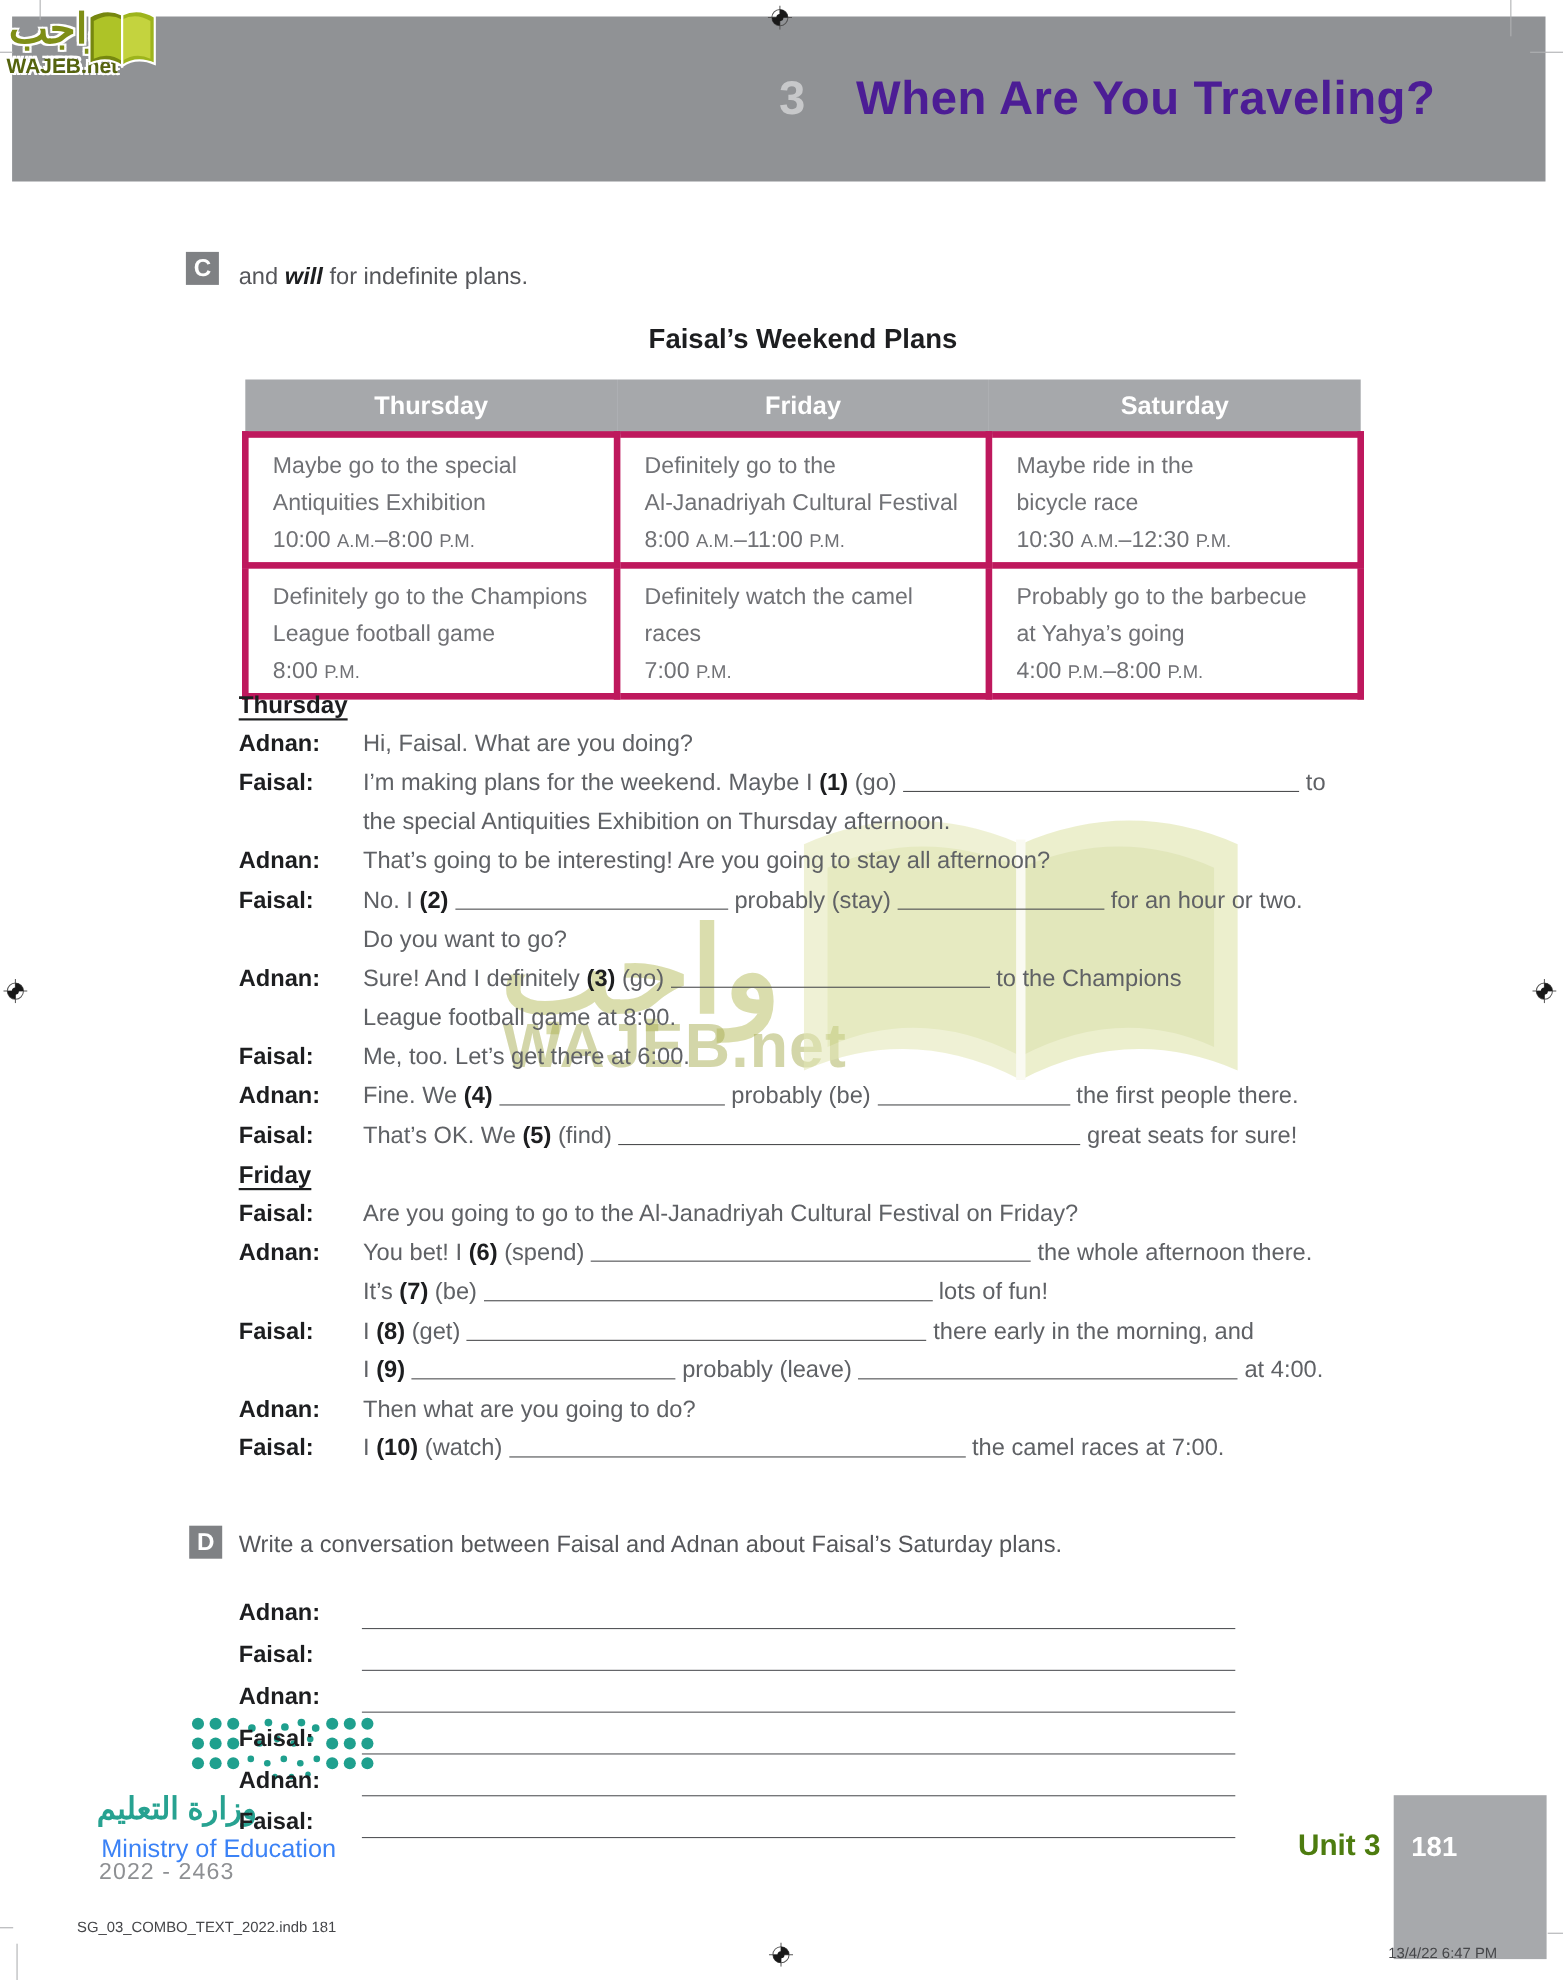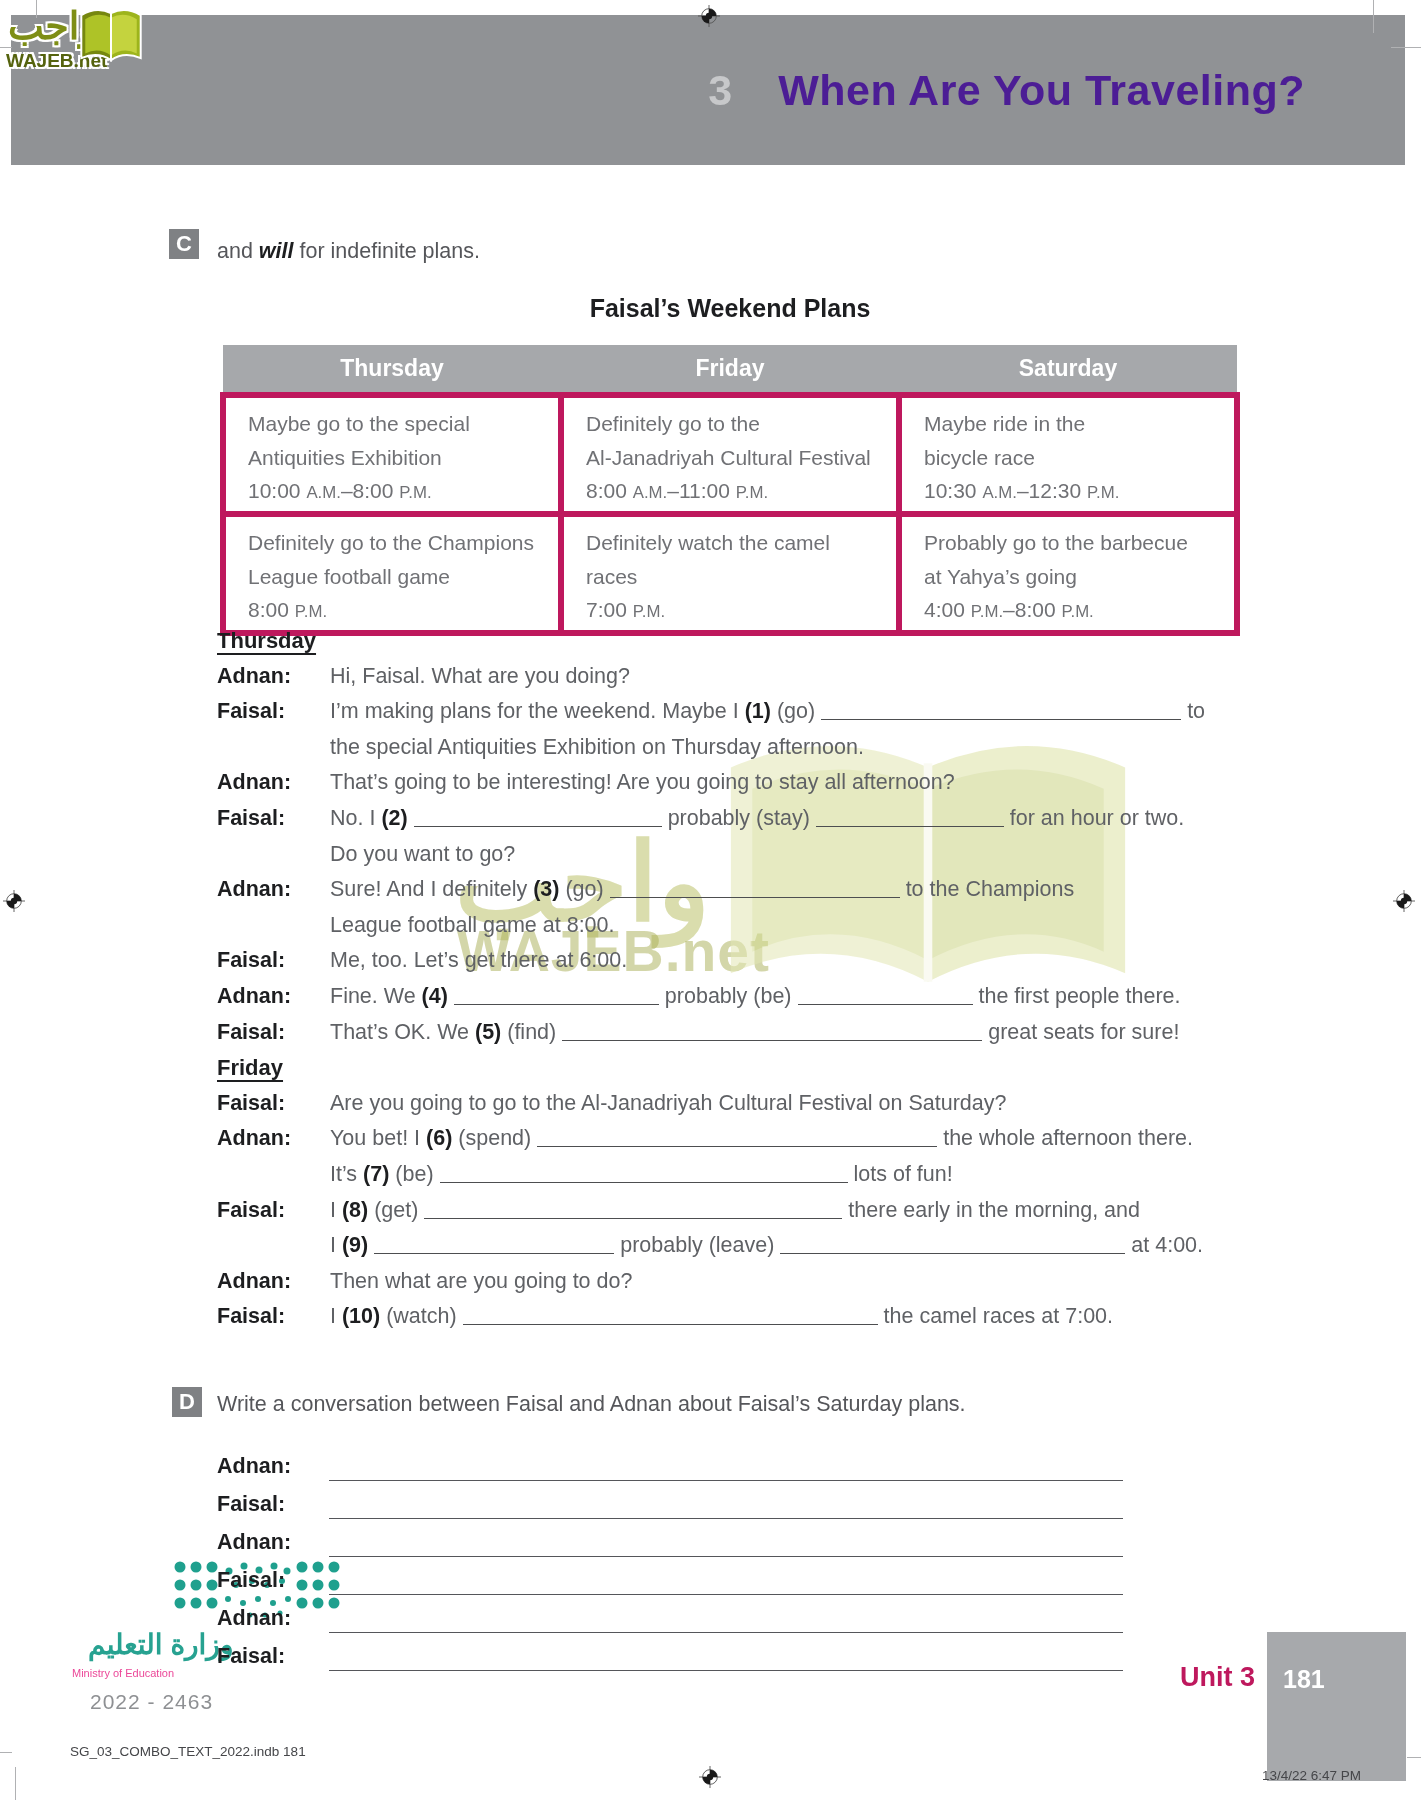--- a/index.html
+++ b/index.html
@@ -49,24 +49,24 @@
   .dtext b{color:#1d1e20;font-style:normal;}
   .blank{display:inline-block;border-bottom:1.7px solid #4d4e50;height:15px;margin-bottom:-2px;}
   
   .wsec{position:absolute;left:217px;top:1443px;width:906px;z-index:3;}
   .wrow{display:flex;align-items:flex-end;height:38px;}
   .wlabel{width:112px;flex:none;font-weight:bold;color:#1d1e20;font-size:21.5px;padding-bottom:2px;}
   .wline{flex:1;border-bottom:1.7px solid #55565a;}
   
   .m-dots{position:absolute;left:172px;top:1558px;z-index:2;}
   .m-ar{position:absolute;left:88px;top:1628px;font-size:28px;font-weight:bold;color:#27a291;z-index:2;}
-  .m-en{position:absolute;left:72px;top:1667px;font-size:11px;color:#ec4899;z-index:2;}
+  .m-en{position:absolute;left:92px;top:1667px;font-size:23px;color:#3b82f6;z-index:2;}
   .m-yr{position:absolute;left:90px;top:1690px;font-size:21px;color:#8e9093;z-index:2;letter-spacing:1px;}
   
-  .unit{position:absolute;left:1120px;top:1662px;width:135px;text-align:right;font-size:27px;font-weight:bold;color:#be185d;z-index:3;}
+  .unit{position:absolute;left:1120px;top:1662px;width:135px;text-align:right;font-size:27px;font-weight:bold;color:#4d7c0f;z-index:3;}
   .pagebox{position:absolute;left:1267px;top:1632px;width:139px;height:149px;background:#a7a9ac;z-index:2;}
   .pagenum{position:absolute;left:16px;top:33px;font-size:25px;font-weight:bold;color:#fff;}
   .pfile{position:absolute;left:70px;top:1744px;font-size:13.5px;color:#454649;z-index:3;}
   .pdate{position:absolute;left:1262px;top:1768px;font-size:13.5px;color:#454649;z-index:4;}
   .regmark{position:absolute;z-index:5;}
   .crop{position:absolute;background:#b0b1b3;z-index:7;}
 </style>
 </head>
 <body>
 
@@ -201,21 +201,21 @@
       <span class="dlabel">Adnan:</span>
       <span class="dtext"><span>Fine. We </span><b>(4)</b><span> </span><span class="blank" style="width: 205px;"></span><span> probably (be) </span><span class="blank" style="width: 175px;"></span><span> the first people there.</span></span>
     </div>
     <div class="drow">
       <span class="dlabel">Faisal:</span>
       <span class="dtext"><span>That’s OK. We </span><b>(5)</b><span> (find) </span><span class="blank" style="width: 420px;"></span><span> great seats for sure!</span></span>
     </div>
     <div class="dhead">Friday</div>
     <div class="drow">
       <span class="dlabel">Faisal:</span>
-      <span class="dtext"><span>Are you going to go to the Al-Janadriyah Cultural Festival on Saturday?</span></span>
+      <span class="dtext"><span>Are you going to go to the Al-Janadriyah Cultural Festival on Friday?</span></span>
     </div>
     <div class="drow">
       <span class="dlabel">Adnan:</span>
       <span class="dtext"><span>You bet! I </span><b>(6)</b><span> (spend) </span><span class="blank" style="width: 400px;"></span><span> the whole afternoon there.</span></span>
     </div>
     <div class="drow">
       <span class="dlabel"></span>
       <span class="dtext"><span>It’s </span><b>(7)</b><span> (be) </span><span class="blank" style="width: 408px;"></span><span> lots of fun!</span></span>
     </div>
     <div class="drow">

